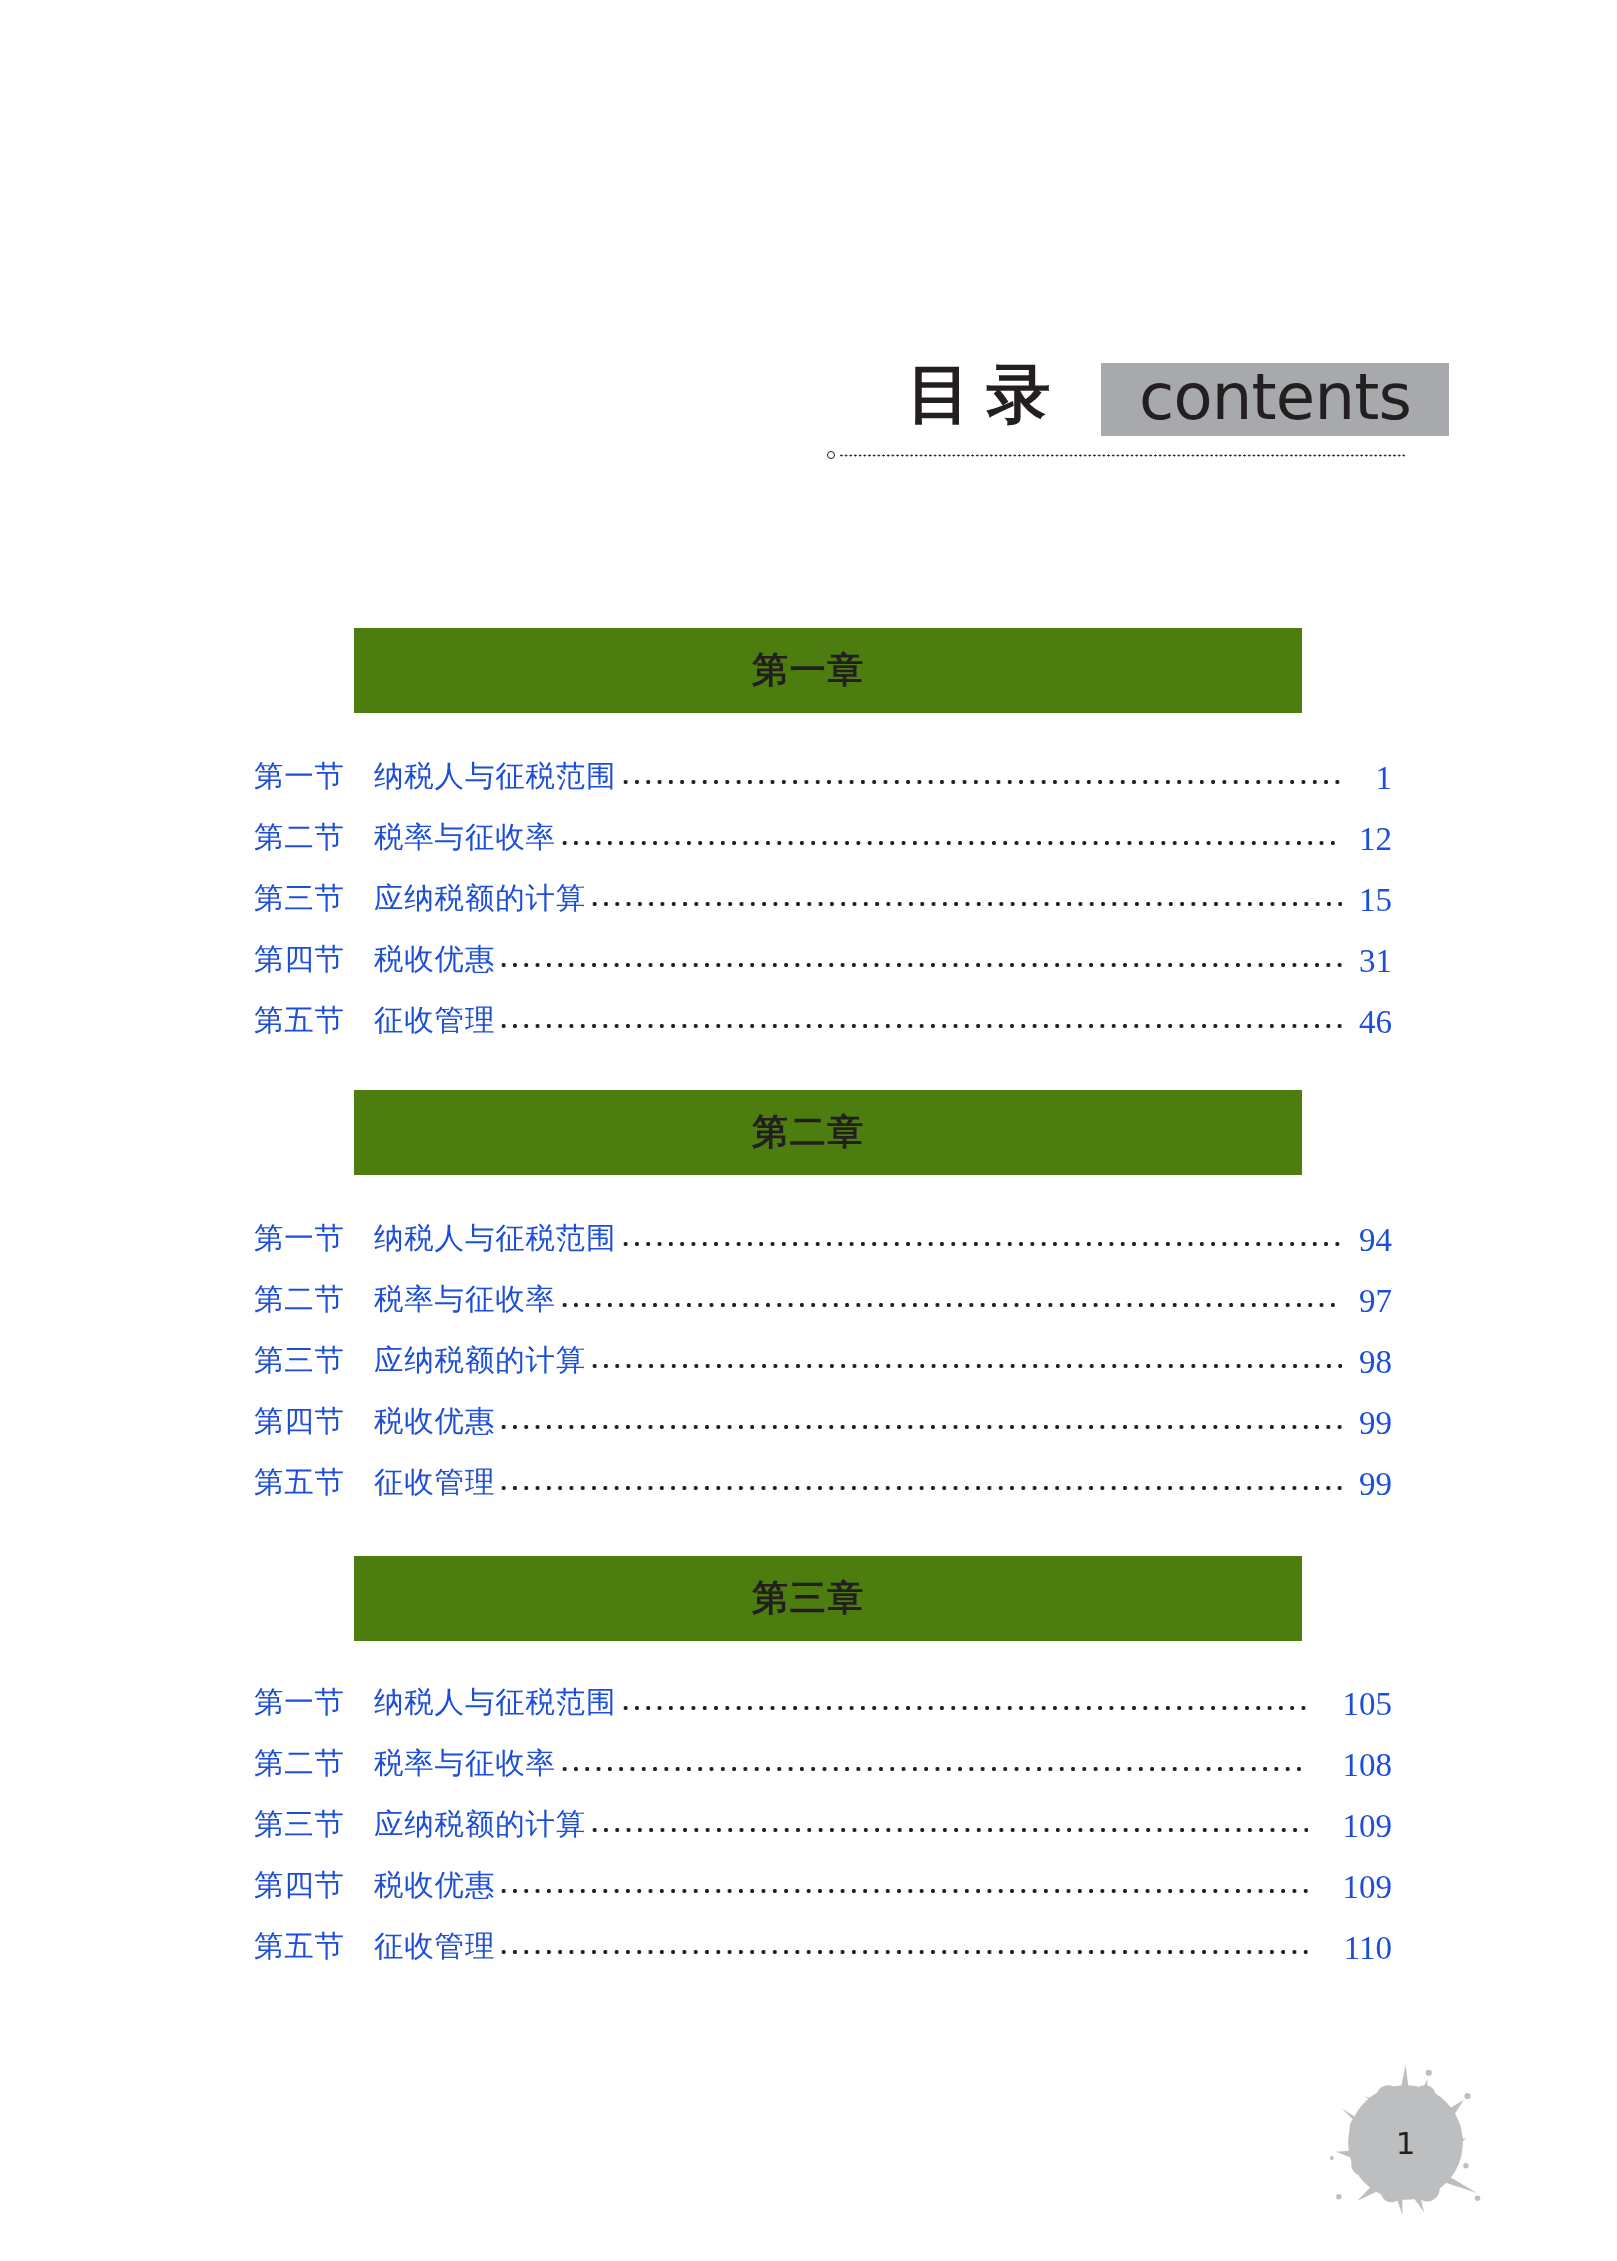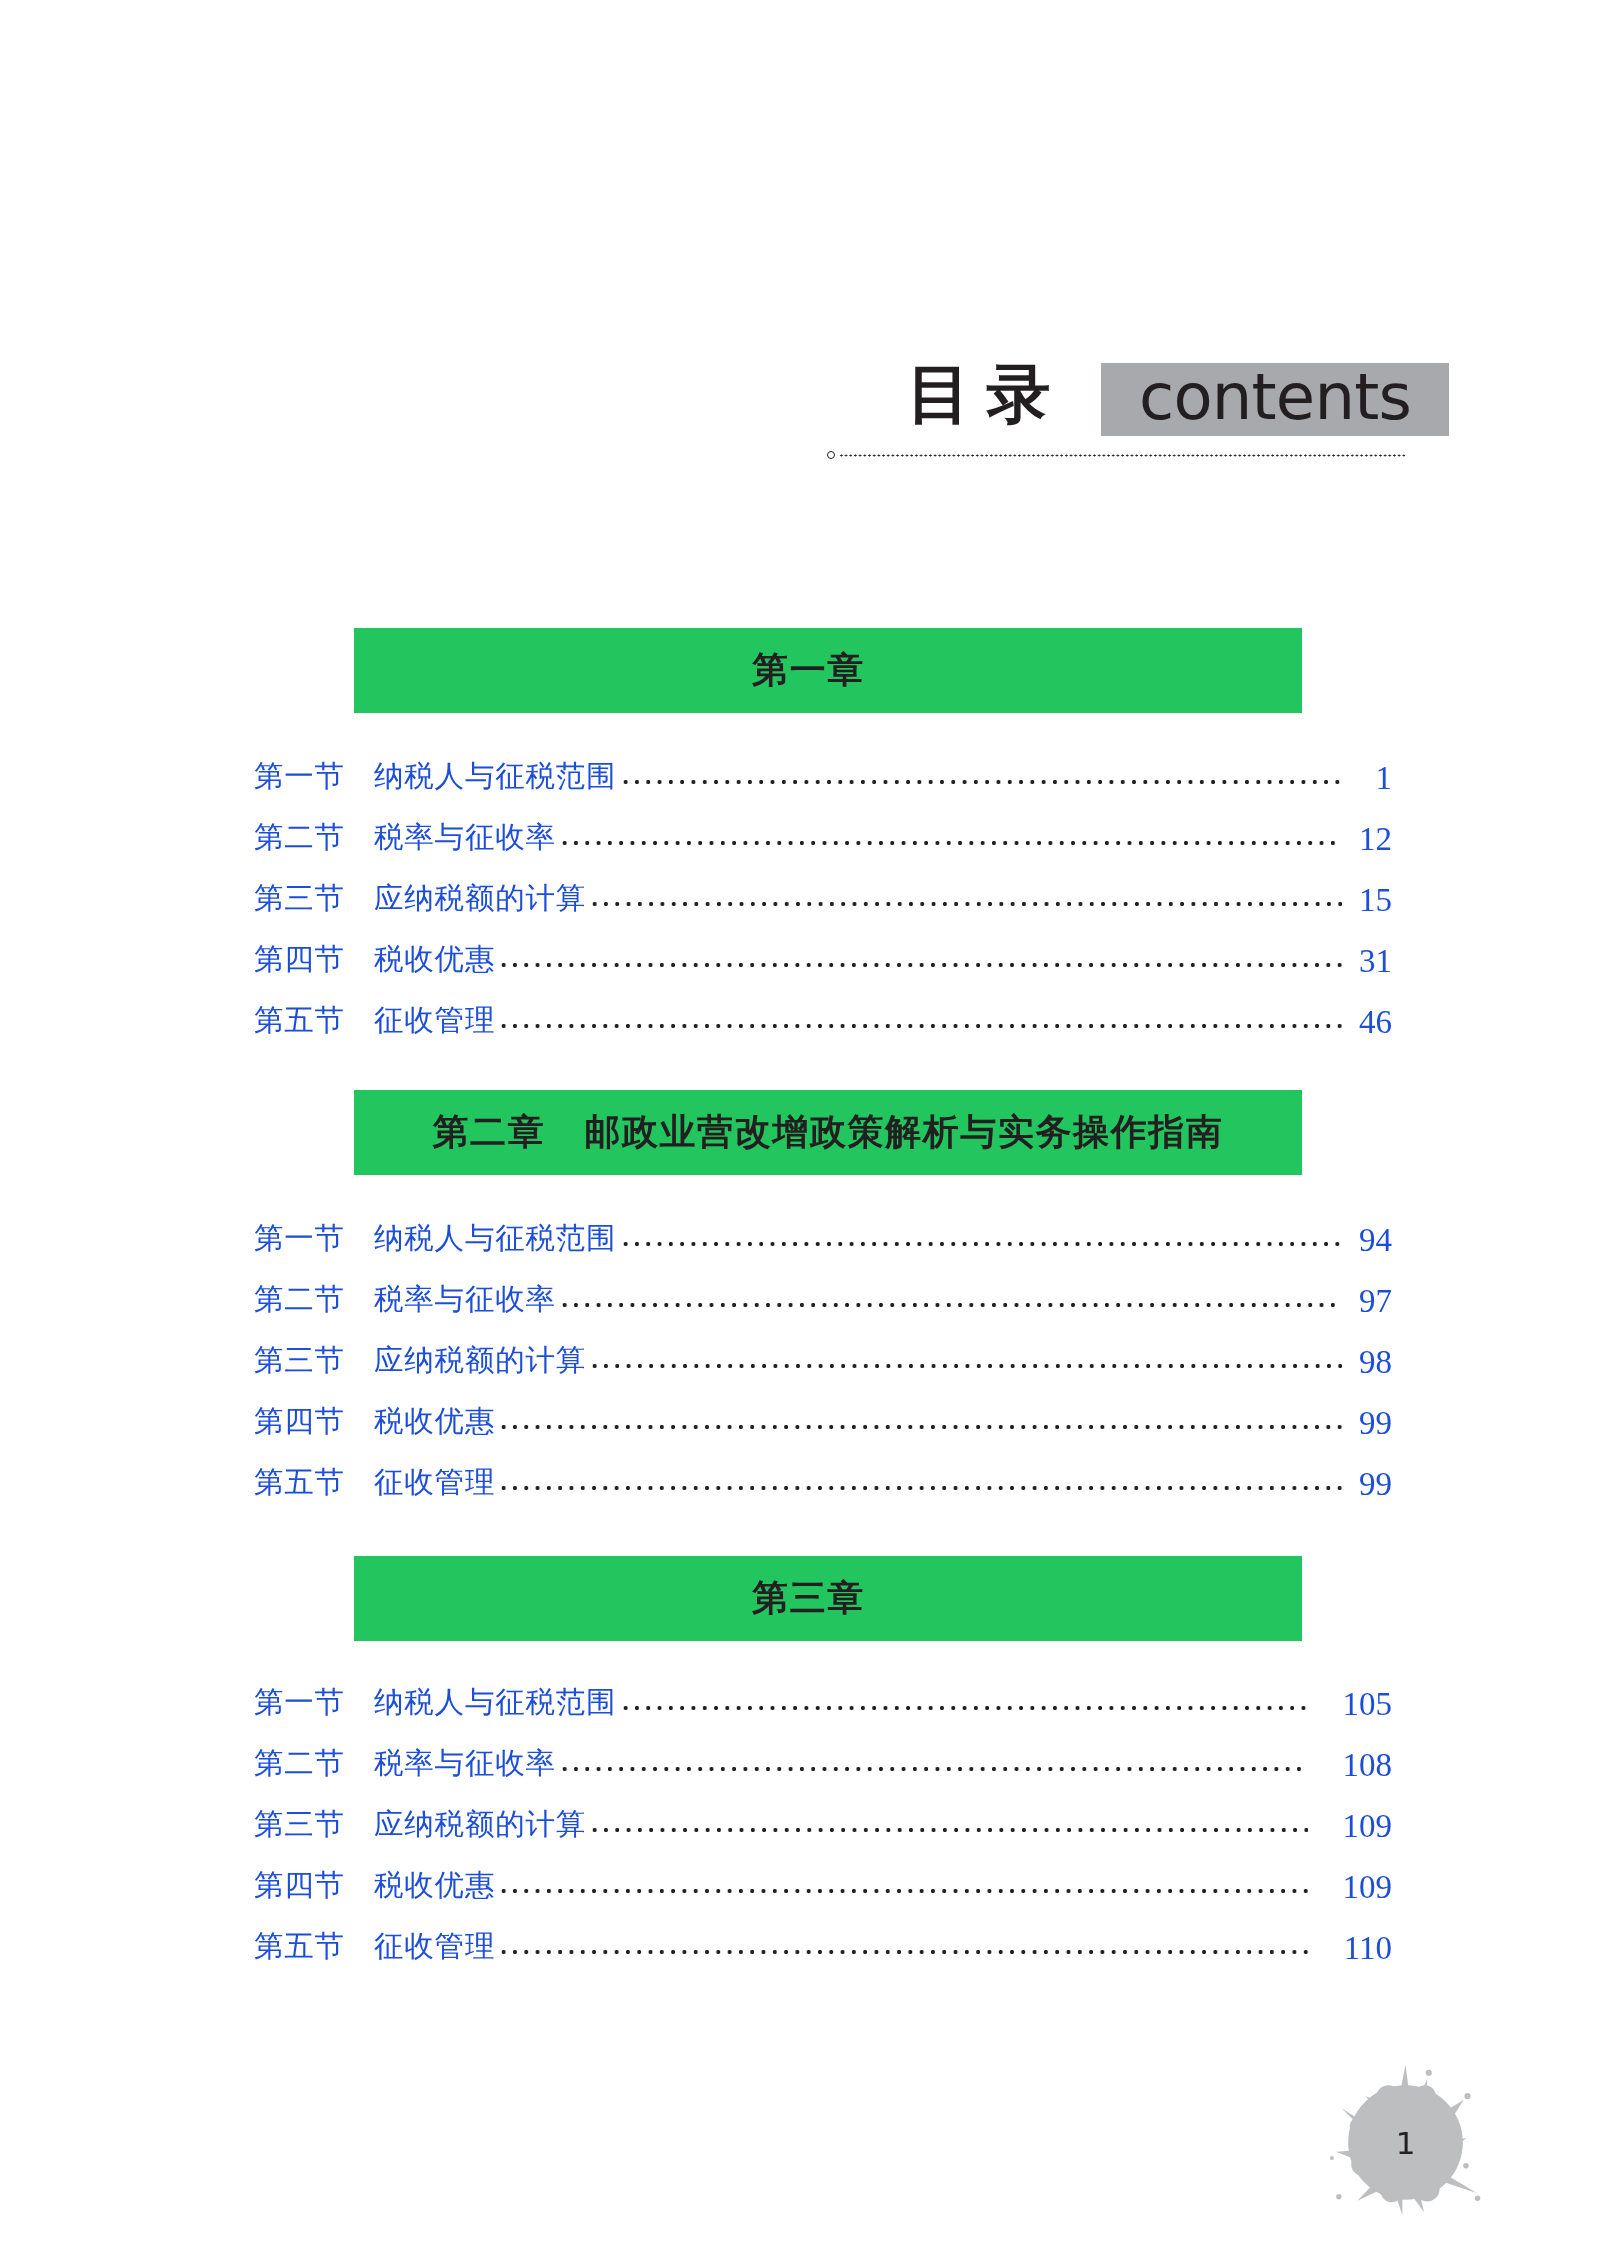--- a/index.html
+++ b/index.html
@@ -8,21 +8,21 @@
   .header-title { position: absolute; left: 907px; top: 347px; height: 93px; display: flex; align-items: center; }
   .header-cn { font-family: "DejaVu Sans", sans-serif; font-weight: bold; font-size: 64px; letter-spacing: 15.5px; line-height: 1; color: #231f20; margin-right: 3.1px; }
   .header-en { position: absolute; left: 1101px; top: 363px; width: 348px; height: 73px; background: #a7a9ac; display: flex; align-items: center; justify-content: center; }
   .header-en span { font-family: "DejaVu Sans", sans-serif; font-size: 64px; line-height: 1; color: #231f20; letter-spacing: -0.8px; margin-top: -4.7px; }
 
   .header-rule { position: absolute; left: 827px; top: 451px; width: 578px; height: 9.3px; }
   .header-rule .ring { position: absolute; left: 0; top: 0; width: 6.2px; height: 6.2px; border: 1.9px solid #231f20; border-radius: 50%; background: #fff; }
   .header-rule .dots { position: absolute; left: 12.4px; right: 0; top: 3.1px; height: 3.1px;
     background-image: radial-gradient(circle, #231f20 0.9px, transparent 1.2px); background-size: 4.7px 3.1px; background-repeat: repeat-x; }
 
-  .chapter-box { position: absolute; left: 354px; width: 948px; height: 85px; background: #22c55e; display: flex; align-items: center; justify-content: center; }
+  .chapter-box { position: absolute; left: 354px; width: 948px; height: 85px; background: #4d7c0f; display: flex; align-items: center; justify-content: center; }
   .chapter-box .chap-label { font-weight: bold; font-size: 36px; letter-spacing: 1.6px; color: #231f20; }
   .chapter-box .chap-gap { display: inline-block; width: 39px; }
   .chapter-box .chap-title { font-weight: bold; font-size: 36px; letter-spacing: 1.6px; color: #231f20; }
 
   .row { position: absolute; left: 254px; width: 1138px; height: 43px; display: flex; align-items: center; font-size: 29.5px; line-height: 1; color: #1d4ed8; }
   .row .sec-label { width: 120px; letter-spacing: 0.8px; flex: none; }
   .row .sec-title { flex: none; letter-spacing: 0.8px; }
   .row .leader { flex: 1; height: 6.2px; margin-left: 3.1px; align-self: center; margin-top: 11px;
     background-image: radial-gradient(circle, #231f20 1.9px, transparent 2.3px); background-size: 11.3px 6.2px; background-repeat: repeat-x; background-position: left center; }
   .row .page { flex: none; text-align: right; font-family: "Liberation Serif", serif; font-size: 33px; margin-top: 4.7px; }
@@ -78,21 +78,20 @@
 <div class="row w2" style="top:999px">
   <span class="sec-label">第五节</span>
   <span class="sec-title">征收管理</span>
   <span class="leader"></span>
   <span class="page">46</span>
 </div>
 
 <div class="chapter-box" style="top:1090px">
   <span class="chap-label">第二章</span>
   <span class="chap-gap"></span>
-  <span class="chap-title">邮政业营改增政策解析与实务操作指南</span>
 </div>
 <div class="row w2" style="top:1217px">
   <span class="sec-label">第一节</span>
   <span class="sec-title">纳税人与征税范围</span>
   <span class="leader"></span>
   <span class="page">94</span>
 </div>
 <div class="row w2" style="top:1278px">
   <span class="sec-label">第二节</span>
   <span class="sec-title">税率与征收率</span>

